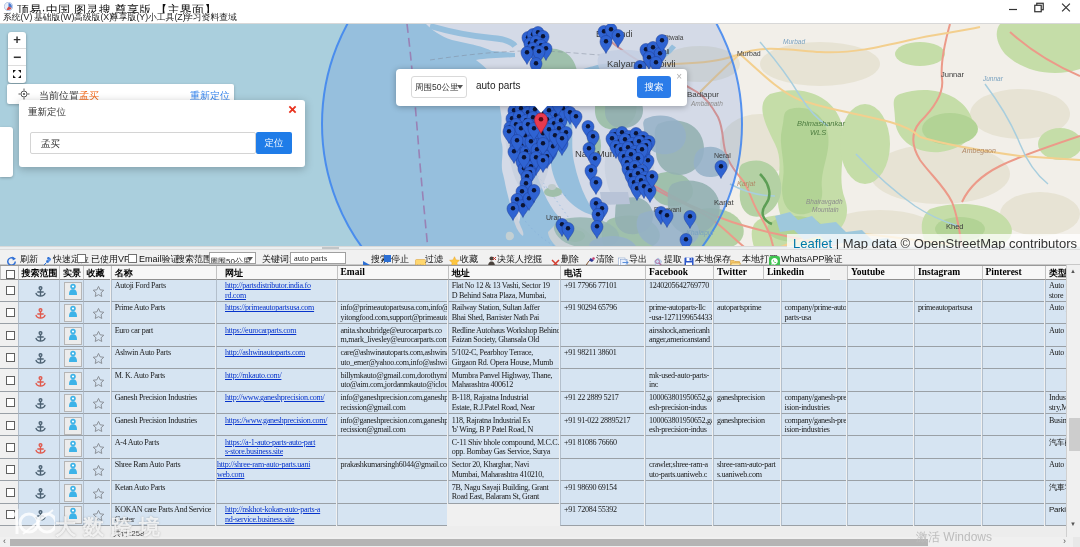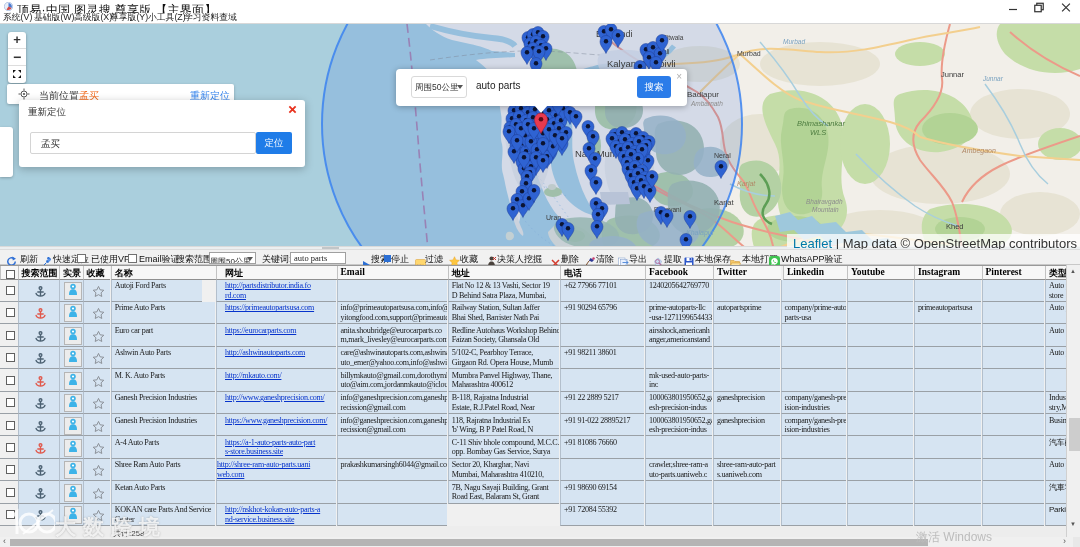--- a/index.html
+++ b/index.html
@@ -552,21 +552,21 @@
     <div class="th" style="left:17.5px;width:41.5px"><span class="cjk">搜索范围</span></div>
     <div class="th" style="left:59px;width:23.5px"><span class="cjk">实景</span></div>
     <div class="th" style="left:82.5px;width:27.5px"><span class="cjk">收藏</span></div>
     <div class="th" style="left:110.7px;width:105.3px"><span class="cjk">名称</span></div>
     <div class="th" style="left:216px;width:120.5px"><span class="cjk" style="padding-left:5px">网址</span></div>
     <div class="th" style="left:336.5px;width:111.2px">Email</div>
     <div class="th" style="left:447.7px;width:112.3px"><span class="cjk">地址</span></div>
     <div class="th" style="left:560px;width:85px"><span class="cjk">电话</span></div>
     <div class="th" style="left:645px;width:68px">Facebook</div>
     <div class="th" style="left:713px;width:67.5px">Twitter</div>
-    <div class="th" style="left:783px;width:66.5px">Linkedin</div>
+    <div class="th" style="left:763px;width:66.5px">Linkedin</div>
     <div class="th" style="left:847px;width:67px">Youtube</div>
     <div class="th" style="left:914px;width:67.5px">Instagram</div>
     <div class="th" style="left:981.5px;width:63.5px">Pinterest</div>
     <div class="th" style="left:1045px;width:21px"><span class="cjk">类型</span></div>
 <div class="tr" style="top:13.5px;height:22.42px">
 <div class="td cbc" style="left:0;width:17.5px">
         <div class="cb"></div>
       </div>
 <div class="td" style="left:17.5px;width:41.5px;text-align:center"><svg width="11" height="12" viewBox="0 0 24 26" style="margin-top:5px">
           <g fill="none" stroke="#4d6273" stroke-width="3">
@@ -575,34 +575,34 @@
           </g>
         </svg></div>
 <div class="td" style="left:59px;width:23.5px;text-align:center"><span class="svbtn"><svg width="10" height="12" viewBox="0 0 20 24">
             <circle cx="10" cy="7" r="5.5" fill="#3db3e8"></circle>
             <path d="M2,24 C2,15 5,12.5 10,12.5 C15,12.5 18,15 18,24 Z" fill="#3db3e8"></path>
             <circle cx="10" cy="7" r="2.2" fill="#fff"></circle>
           </svg></span></div>
 <div class="td" style="left:82.5px;width:27.5px;text-align:center"><svg width="13" height="13" viewBox="0 0 24 24" style="margin-top:4px">
           <path d="M12,2.6 L14.9,8.9 L21.8,9.7 L16.7,14.4 L18.1,21.2 L12,17.8 L5.9,21.2 L7.3,14.4 L2.2,9.7 L9.1,8.9 Z" fill="none" stroke="#8a8f96" stroke-width="1.8"></path>
         </svg></div>
-<div class="td" style="left:110.7px;width:91px">
+<div class="td" style="left:110.7px;width:106px">
         <div class="tl ">Autoji Ford Parts</div>
       </div>
 <div class="td" style="left:216px;width:119.5px;padding-left:8px">
         <div class="tl lk">http://partsdistributor.india.fo</div>
         <div class="tl lk">rd.com</div>
       </div>
 <div class="td" style="left:336.5px;width:110.2px"></div>
 <div class="td" style="left:447.7px;width:111.3px">
         <div class="tl ">Flat No 12 &amp; 13 Vashi, Sector 19</div>
         <div class="tl ">D Behind Satra Plaza, Mumbai,</div>
       </div>
 <div class="td" style="left:560px;width:84px">
-        <div class="tl ">+62 77966 77101</div>
+        <div class="tl ">+91 77966 77101</div>
       </div>
 <div class="td" style="left:645px;width:67px">
         <div class="tl ">1240205642769770</div>
       </div>
 <div class="td" style="left:713px;width:66.5px"></div>
 <div class="td" style="left:780.5px;width:65.5px"></div>
 <div class="td" style="left:847px;width:66px"></div>
 <div class="td" style="left:914px;width:66.5px"></div>
 <div class="td" style="left:981.5px;width:62.5px"></div>
 <div class="td" style="left:1045px;width:21px">

